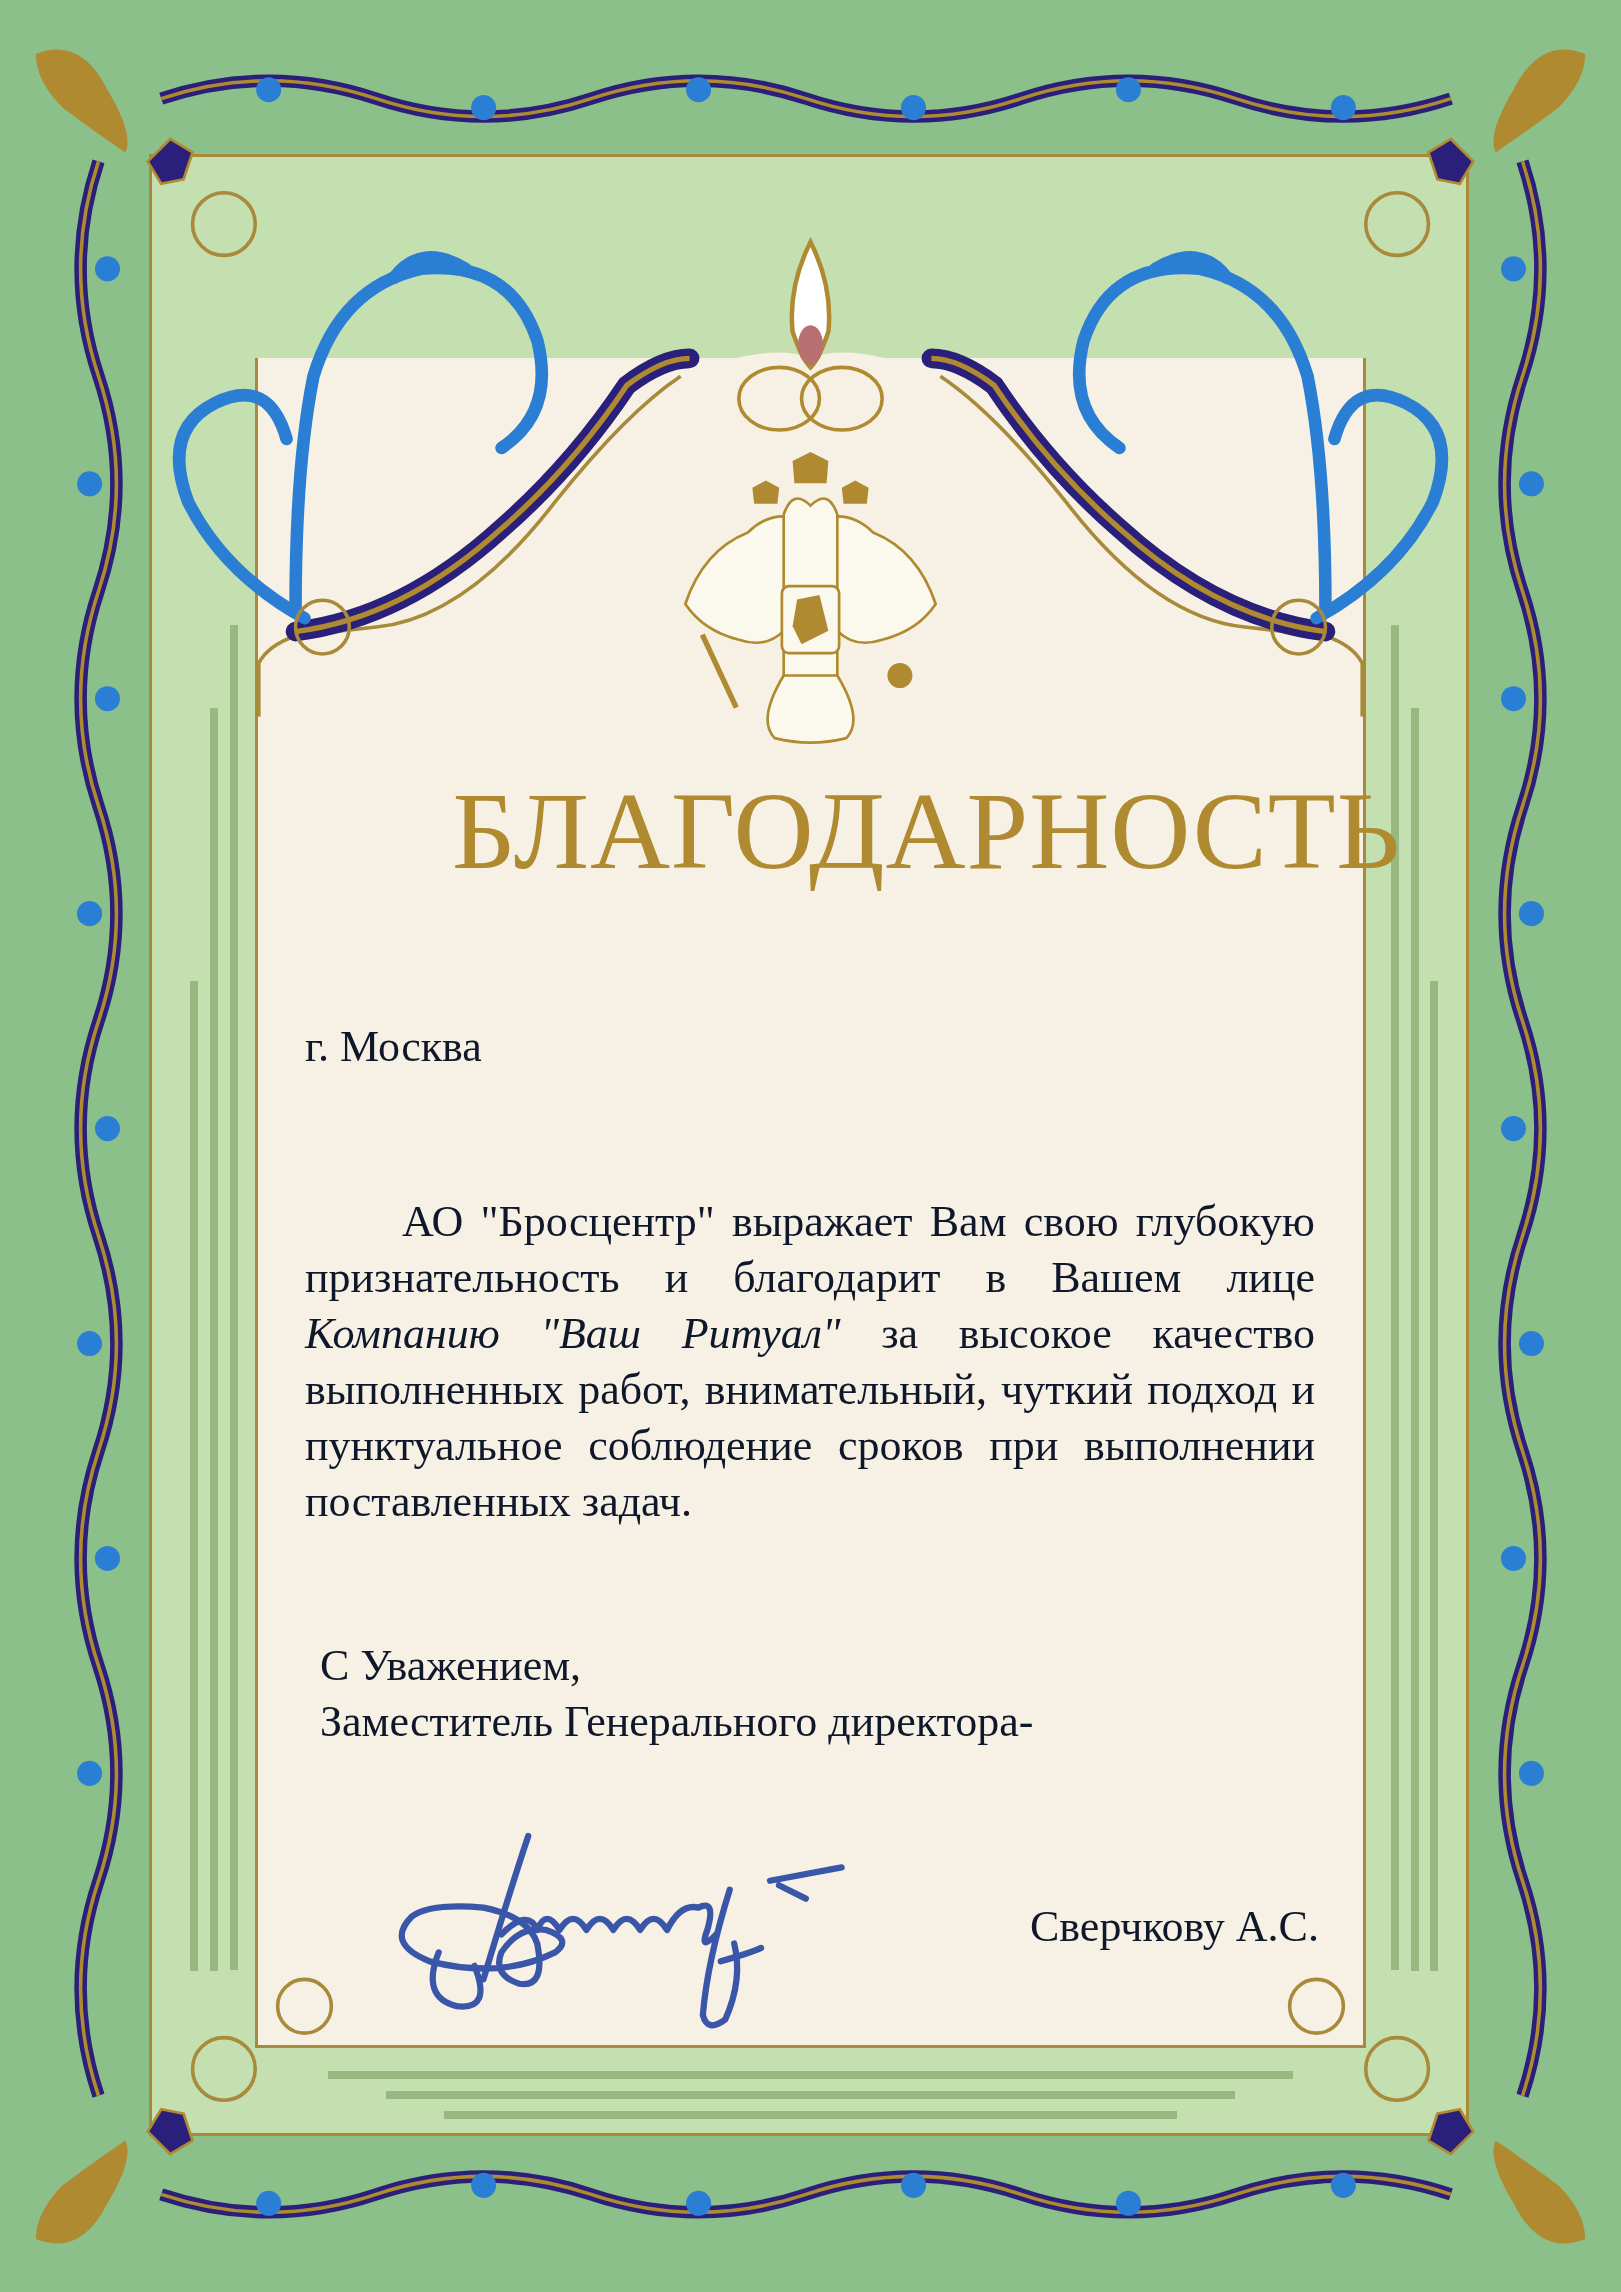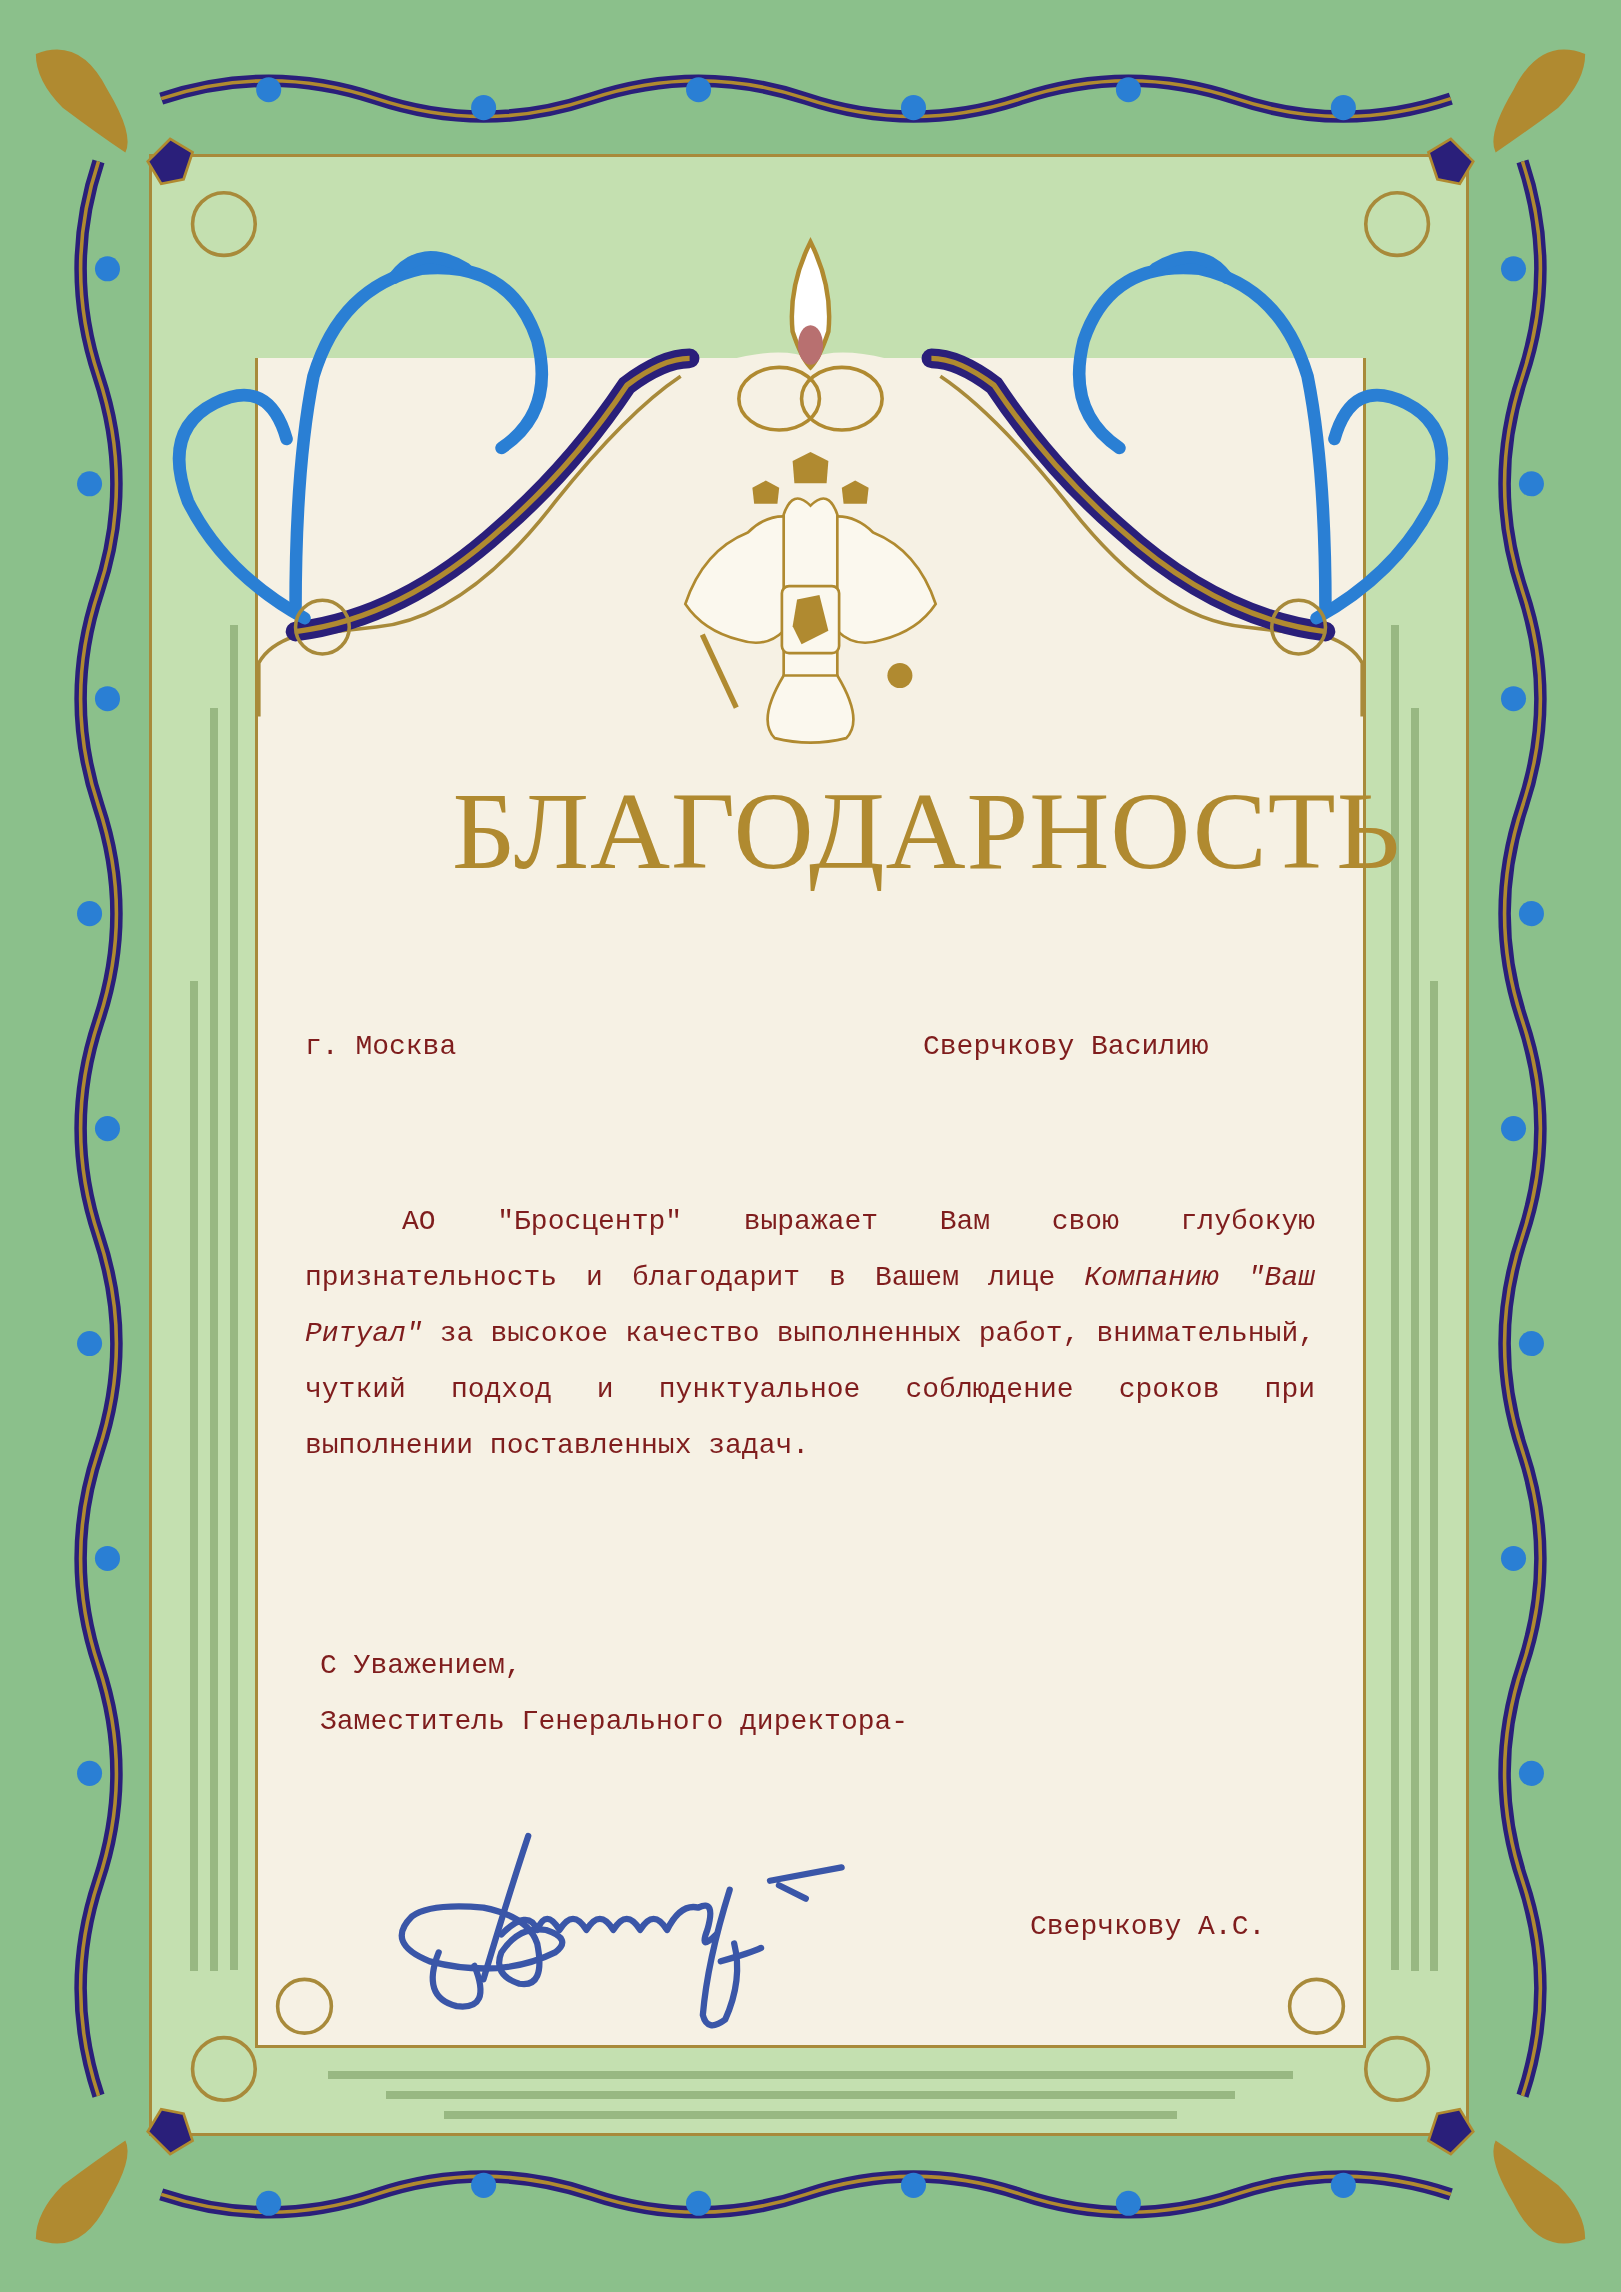--- a/index.html
+++ b/index.html
@@ -5,21 +5,21 @@
   html, body { margin: 0; padding: 0; }
   body { width: 1621px; height: 2293px; position: relative; overflow: hidden; background: #8bc08b; font-family: "DejaVu Serif", "Liberation Serif", serif; }
   .abs { position: absolute; }
   #outer { left: 0; top: 0; width: 1621px; height: 2293px; background: #8bc08b; }
   #frame { left: 149px; top: 154px; width: 1320px; height: 1982px; background: #c4e0b0; border: 3.6px solid #a88a3a; box-sizing: border-box; }
   .vstripe { width: 8px; background: #98b882; }
   .hstripe { height: 8px; background: #98b882; }
   #panel { left: 255px; top: 358px; width: 1111px; height: 1690px; background: #f6f1e4; border-left: 3.6px solid #a88a3a; border-right: 3.6px solid #a88a3a; border-bottom: 3.6px solid #a88a3a; box-sizing: border-box; }
   #border-svg { left: 0; top: 0; width: 1621px; height: 2293px; }
   #title { left: 255px; top: 770px; width: 1343px; text-align: center; font-size: 111px; color: #b08a30; letter-spacing: 0.9px; font-family: "Liberation Serif", "DejaVu Serif", serif; line-height: 1.1; }
-  .txt { font-size: 28px; color: #7f1d1d; font-family: Liberation Mono, monospace; line-height: 56px; }
+  .txt { font-size: 44px; color: #0f172a; font-family: Liberation Serif, serif; line-height: 56px; }
   #city { left: 305px; top: 1019px; }
   #recipient { left: 923px; top: 1019px; }
   #body { left: 305px; top: 1194px; width: 1010px; text-align: justify; text-align-last: left; }
   #body .indent { display: inline-block; width: 97px; }
   #body em { font-style: italic; }
   #closing { left: 320px; top: 1638px; }
   #signer { left: 1030px; top: 1899px; }
   #signature { left: 376px; top: 1818px; width: 591px; height: 224px; }
   #emblem { left: 667px; top: 452px; width: 287px; height: 304px; }
 </style>
@@ -157,21 +157,20 @@
     <circle cx="260" cy="250" r="14"></circle>
     <rect x="55" y="200" width="6" height="90" transform="rotate(-25 58 245)"></rect>
   </g>
 </svg>
 
 <div id="title" class="abs">БЛАГОДАРНОСТЬ</div>
 
 <div id="city" class="abs txt">г. Москва</div>
 
 <div id="recipient" class="abs txt">
-  <div>Сверчкову Василию</div>
 </div>
 
 <div id="body" class="abs txt"><span class="indent"></span><span>АО "Бросцентр" выражает Вам свою глубокую признательность и благодарит в Вашем лице </span><em>Компанию "Ваш Ритуал"</em><span> за высокое качество выполненных работ, внимательный, чуткий подход и пунктуальное соблюдение сроков при выполнении поставленных задач.</span></div>
 
 <div id="closing" class="abs txt">
   <div>С Уважением,</div>
   <div>Заместитель Генерального директора-</div>
 </div>
 
 <svg id="signature" class="abs" viewBox="0 0 660 250">

